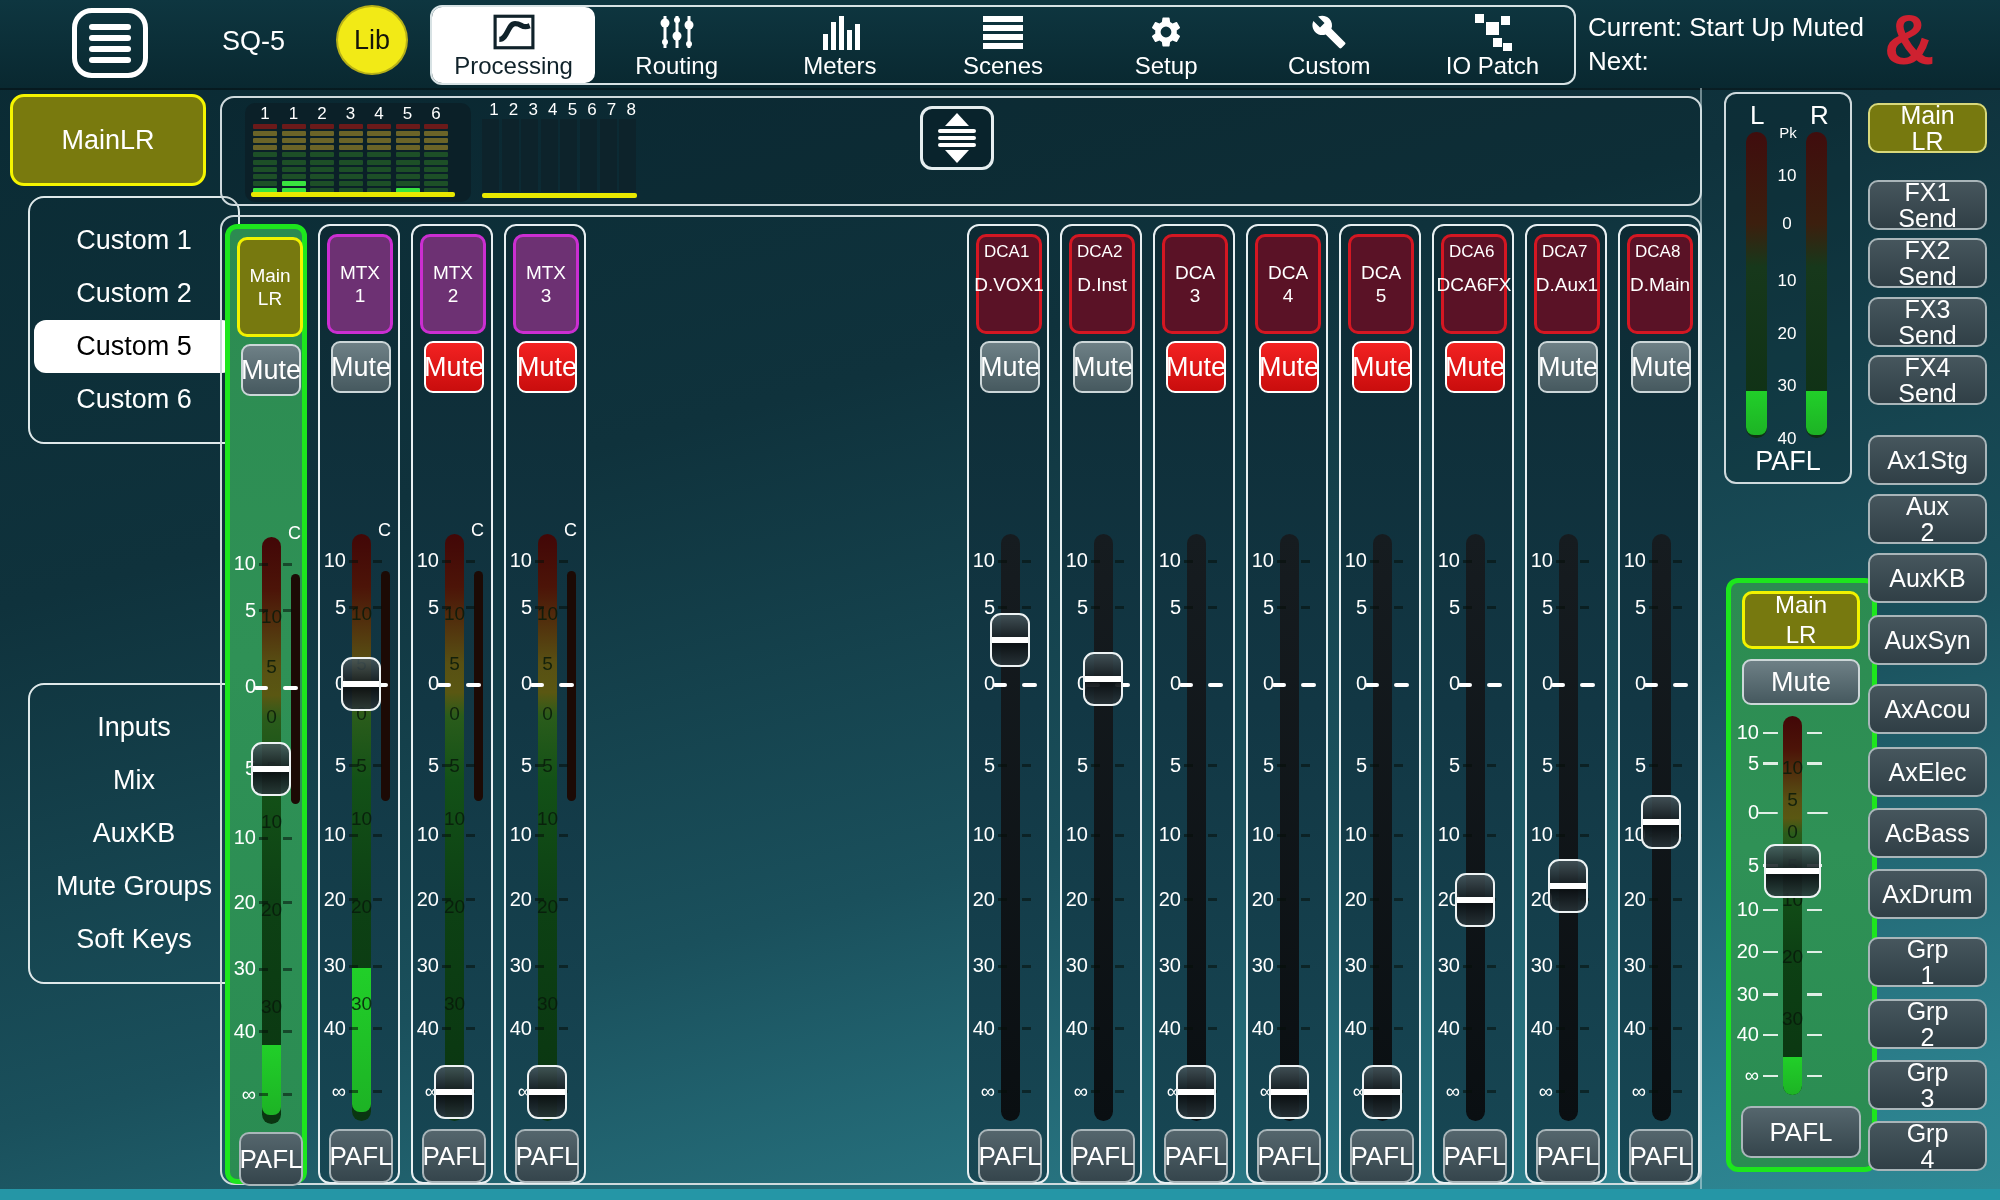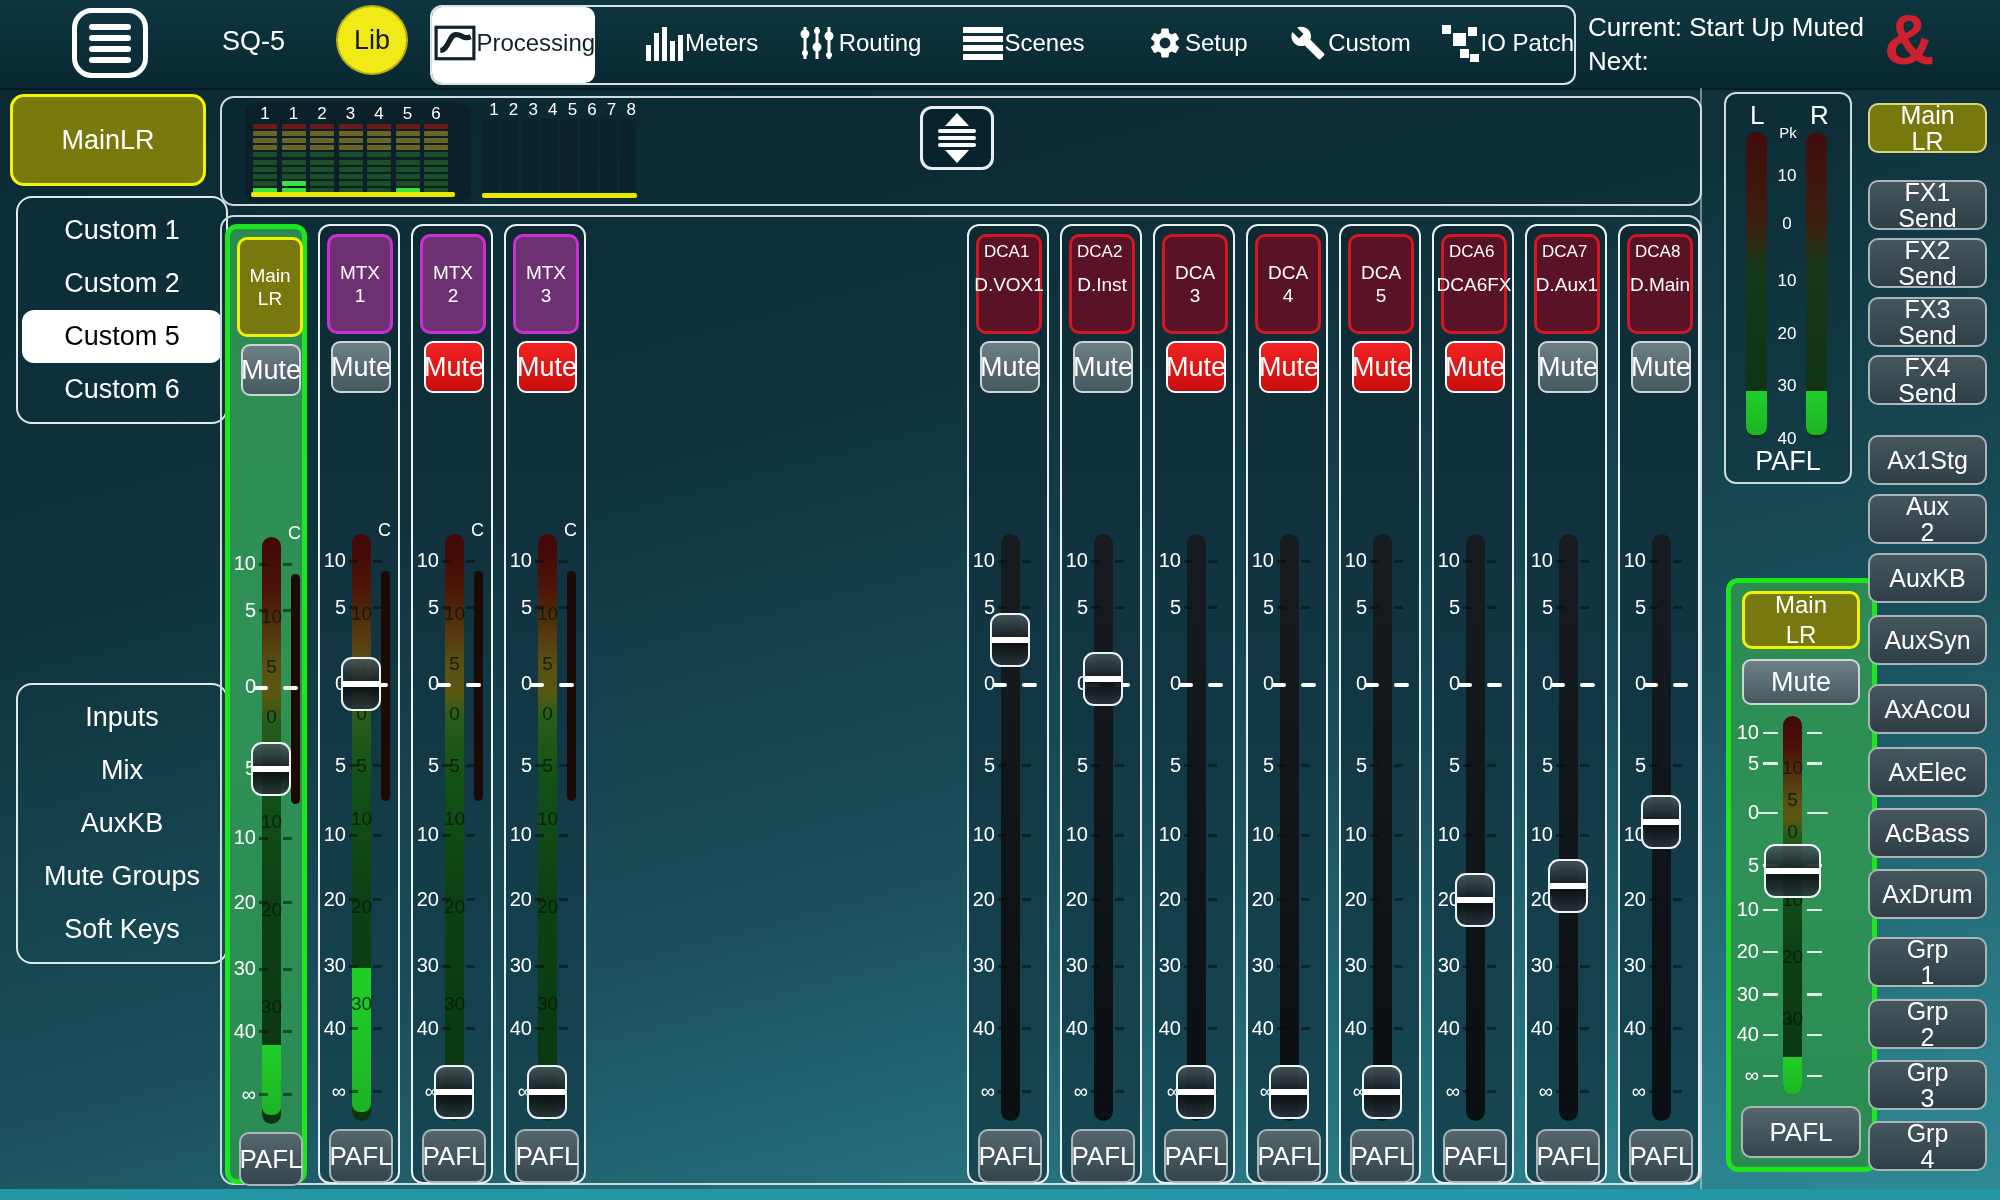--- a/index.html
+++ b/index.html
@@ -11,32 +11,32 @@
     background:linear-gradient(#0e3640,#092830);box-shadow:0 2px 0 rgba(0,0,0,.4);}
   .menu-btn{position:absolute;left:72px;top:8px;width:76px;height:70px;border:5px solid #fff;border-radius:20px;
     box-sizing:border-box;display:flex;flex-direction:column;justify-content:center;align-items:center;gap:5px;cursor:pointer;}
   .menu-btn i{display:block;width:42px;height:6px;background:#fff;border-radius:3px;}
   .device-name{position:absolute;left:222px;top:26px;font-size:27px;}
   .lib-btn{position:absolute;left:336px;top:5px;width:72px;height:70px;border-radius:50%;
     background:#f2ea16;border:2px solid #b7b018;color:#15150a;font-size:27px;
     display:flex;align-items:center;justify-content:center;box-sizing:border-box;}
   .tabs{position:absolute;left:430px;top:5px;width:1146px;height:80px;border:2px solid #d7e2e4;
     border-radius:12px;box-sizing:border-box;display:flex;}
-  .tab{flex:1;display:flex;flex-direction:row;align-items:center;justify-content:flex-end;
+  .tab{flex:1;display:flex;flex-direction:column;align-items:center;justify-content:flex-end;
     padding-bottom:4px;color:#fff;font-size:24px;line-height:26px;position:relative;}
   .tab .ticon{height:40px;display:flex;align-items:center;justify-content:center;margin-bottom:1px;}
   .tab.selected{background:#fff;color:#10222a;border-radius:10px;}
   .scene-info{position:absolute;left:1588px;top:10px;font-size:26px;line-height:34px;}
   .brand-logo{position:absolute;left:1884px;top:0px;font-size:70px;font-weight:700;color:#ce2130;}
   
   .mainlr-btn{position:absolute;left:10px;top:94px;width:196px;height:92px;border-radius:14px;
     background:#797a0e;border:3px solid #f5f500;box-sizing:border-box;
     display:flex;align-items:center;justify-content:center;font-size:27px;}
-  .side-group{position:absolute;left:16px;width:212px;border:2.5px solid #dfe9ea;border-radius:16px;
-    box-sizing:border-box;padding:6px 4px;}
+  .side-group{position:absolute;left:28px;width:212px;border:2.5px solid #dfe9ea;border-radius:16px;
+    box-sizing:border-box;padding:16px 4px;}
   .side-item{height:53px;display:flex;align-items:center;justify-content:center;font-size:27px;border-radius:12px;}
   .side-item.selected{background:#fff;color:#000;}
   
   .overview{position:absolute;left:220px;top:96px;width:1482px;height:110px;border:2.5px solid #cfdadd;
     border-radius:14px;box-sizing:border-box;background:rgba(0,0,0,0.07);}
   .bank1{position:absolute;left:23px;top:5px;width:226px;height:99px;background:#0b2028;border-radius:10px;}
   .mini-col{position:absolute;width:24px;}
   .mini-lbl{position:absolute;top:1px;width:24px;text-align:center;font-size:17px;}
   .seg{position:absolute;width:24px;height:5px;border-radius:1px;}
   .bank2-col{position:absolute;top:21px;width:17px;height:73px;background:#0d232b;}
@@ -111,50 +111,50 @@
             <svg width="42" height="36" viewBox="0 0 40 34">
               <rect x="2" y="2" width="36" height="30" fill="none" stroke="currentColor" stroke-width="3"></rect>
               <path d="M6 24 C14 24 14 9 21 9 C28 9 27 14 35 11" fill="none" stroke="currentColor" stroke-width="5"></path>
             </svg>
           </div>
           <div>Processing</div>
         </div>
         <div class="tab">
           <div class="ticon">
             <svg width="44" height="36" viewBox="0 0 44 36">
-              <g fill="currentColor">
-                <rect x="5" y="20" width="5" height="16"></rect>
-                <rect x="13" y="8" width="5" height="28"></rect>
-                <rect x="21" y="2" width="5" height="34"></rect>
-                <rect x="29" y="16" width="5" height="20"></rect>
-                <rect x="37" y="10" width="5" height="26"></rect>
-              </g>
-            </svg>
-          </div>
-          <div>Meters</div>
-        </div>
-        <div class="tab">
-          <div class="ticon">
-            <svg width="44" height="36" viewBox="0 0 44 36">
               <g stroke="currentColor" stroke-width="3">
                 <line x1="10" y1="2" x2="10" y2="34"></line>
                 <line x1="22" y1="2" x2="22" y2="34"></line>
                 <line x1="34" y1="2" x2="34" y2="34"></line>
               </g>
               <g fill="currentColor">
                 <circle cx="10" cy="9" r="4.5"></circle>
                 <circle cx="10" cy="28" r="3"></circle>
                 <circle cx="22" cy="22" r="4.5"></circle>
                 <circle cx="22" cy="6" r="3"></circle>
                 <circle cx="34" cy="11" r="4.5"></circle>
                 <circle cx="34" cy="30" r="3"></circle>
               </g>
             </svg>
           </div>
           <div>Routing</div>
+        </div>
+        <div class="tab">
+          <div class="ticon">
+            <svg width="44" height="36" viewBox="0 0 44 36">
+              <g fill="currentColor">
+                <rect x="5" y="20" width="5" height="16"></rect>
+                <rect x="13" y="8" width="5" height="28"></rect>
+                <rect x="21" y="2" width="5" height="34"></rect>
+                <rect x="29" y="16" width="5" height="20"></rect>
+                <rect x="37" y="10" width="5" height="26"></rect>
+              </g>
+            </svg>
+          </div>
+          <div>Meters</div>
         </div>
         <div class="tab">
           <div class="ticon">
             <svg width="44" height="36" viewBox="0 0 44 36">
               <g fill="currentColor">
                 <rect x="2" y="2" width="40" height="6"></rect>
                 <rect x="2" y="11" width="40" height="6"></rect>
                 <rect x="2" y="20" width="40" height="6"></rect>
                 <rect x="2" y="29" width="40" height="6"></rect>
               </g>

